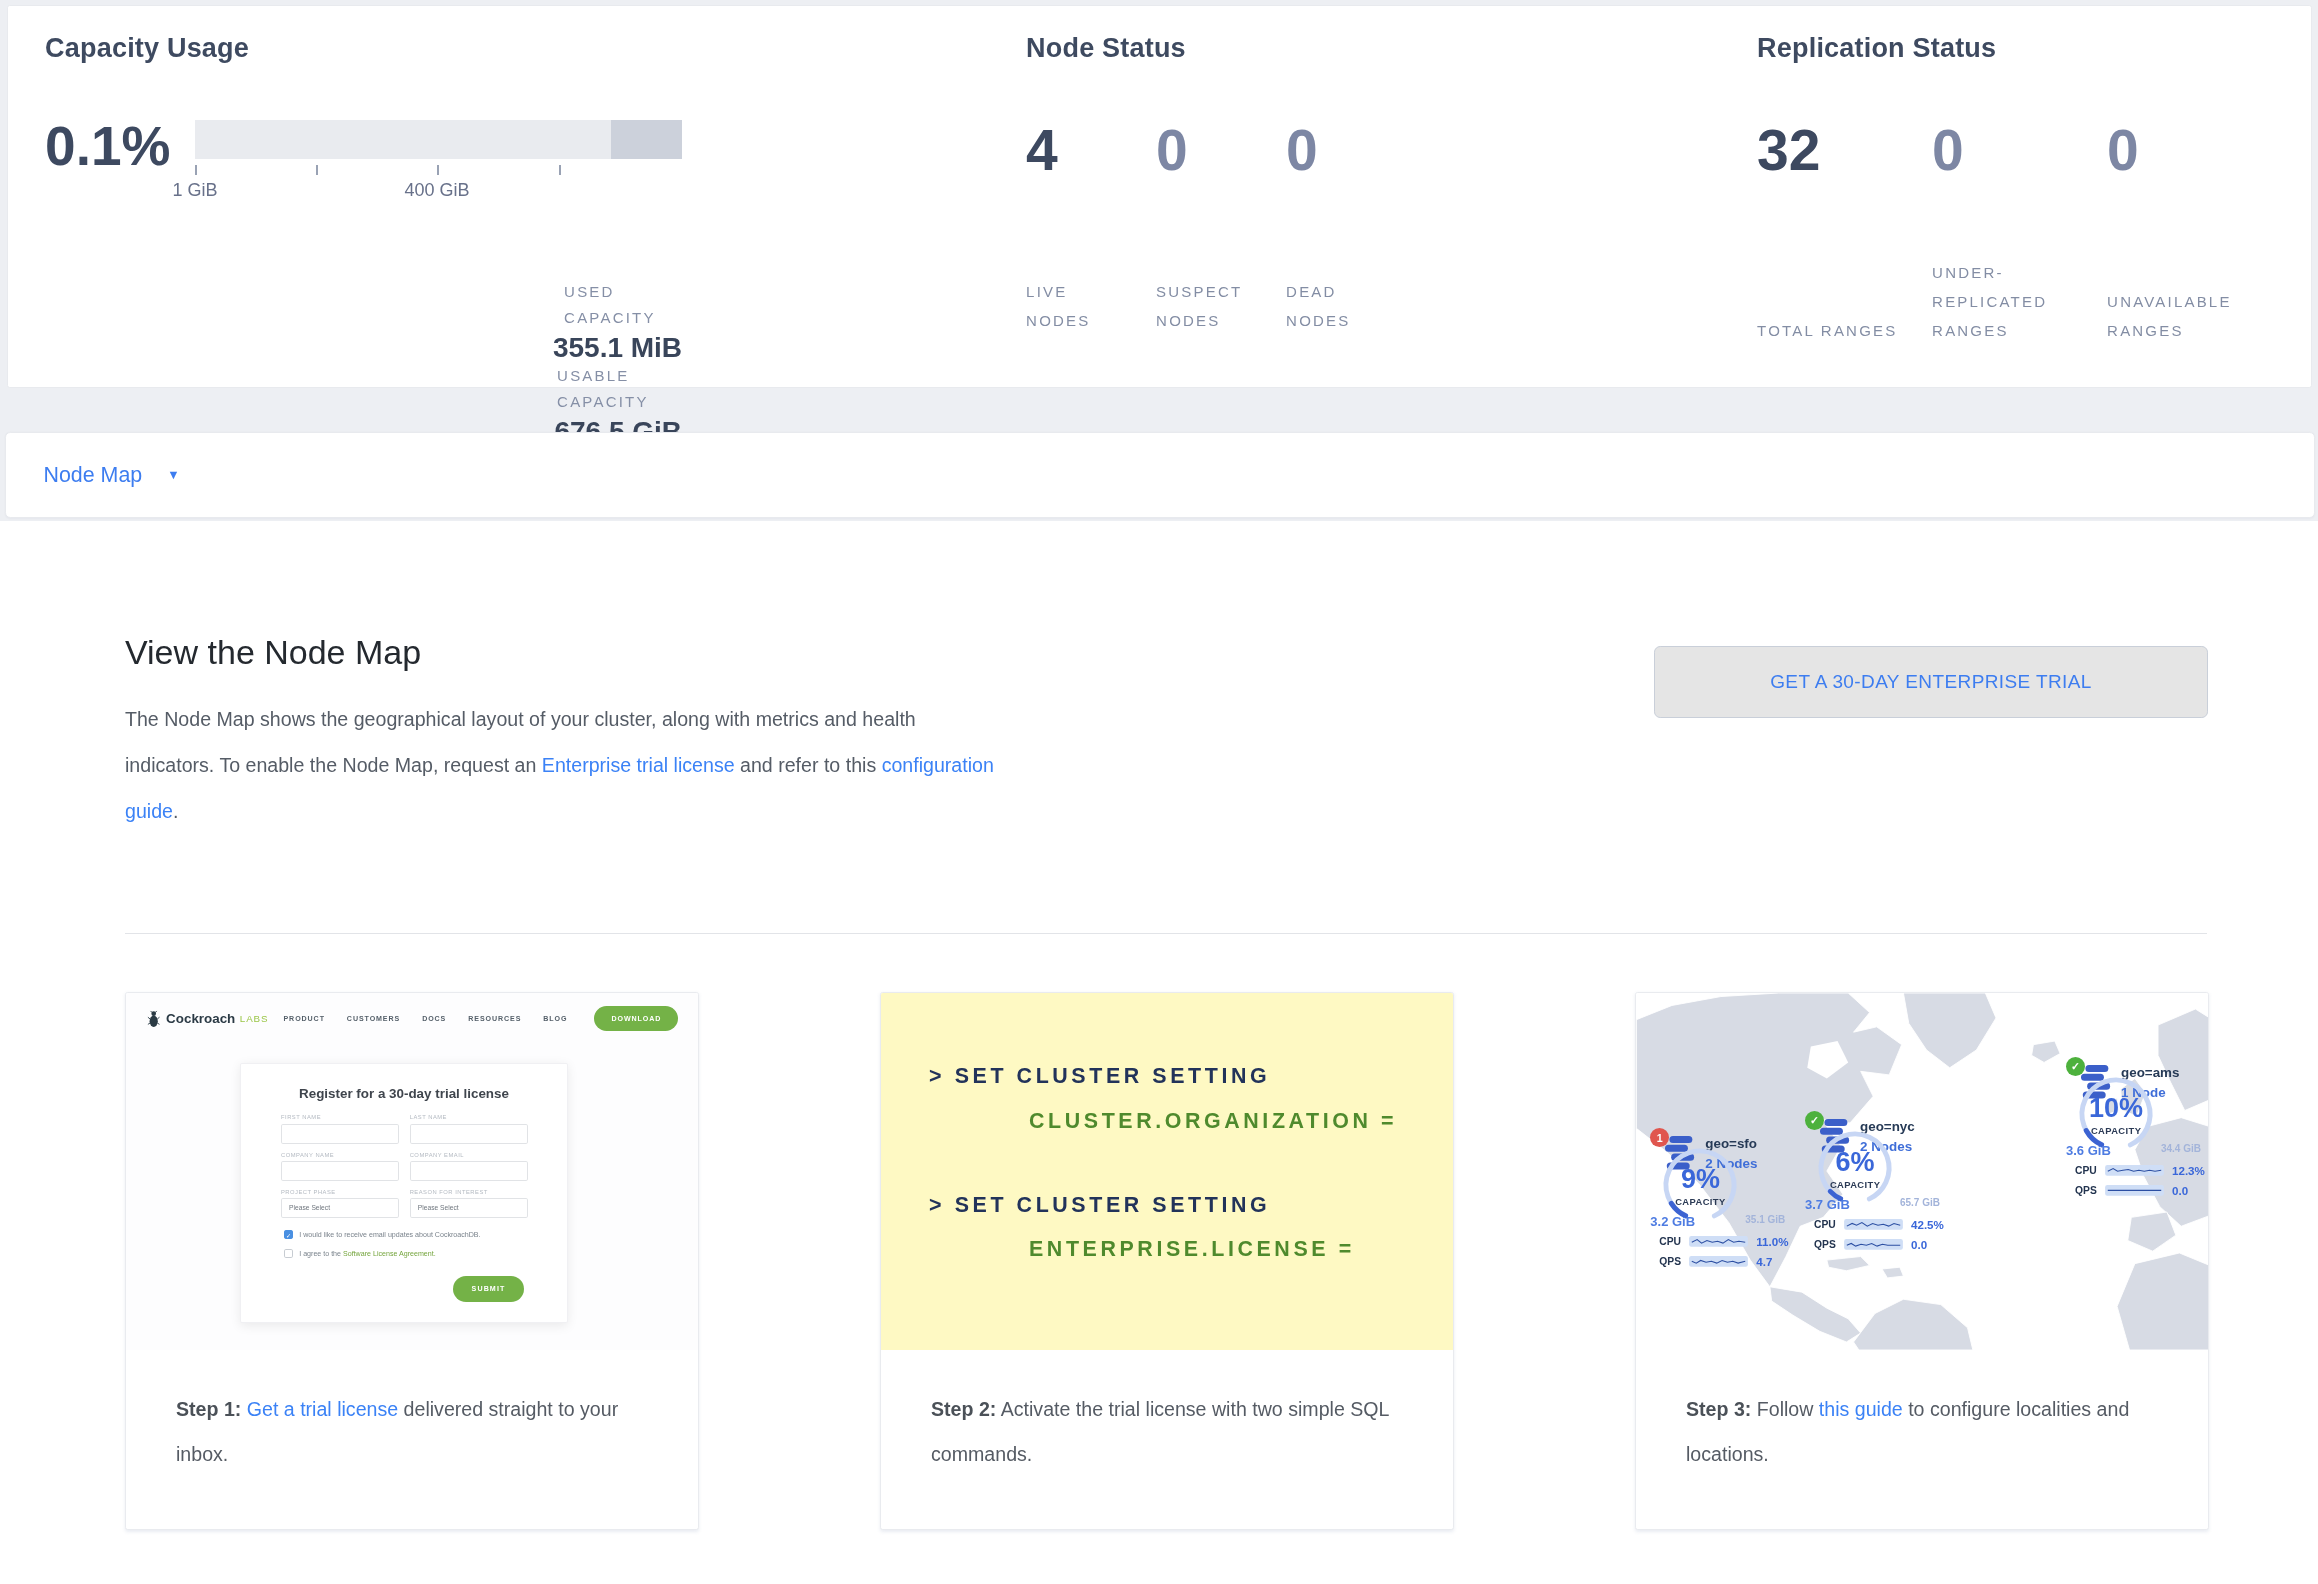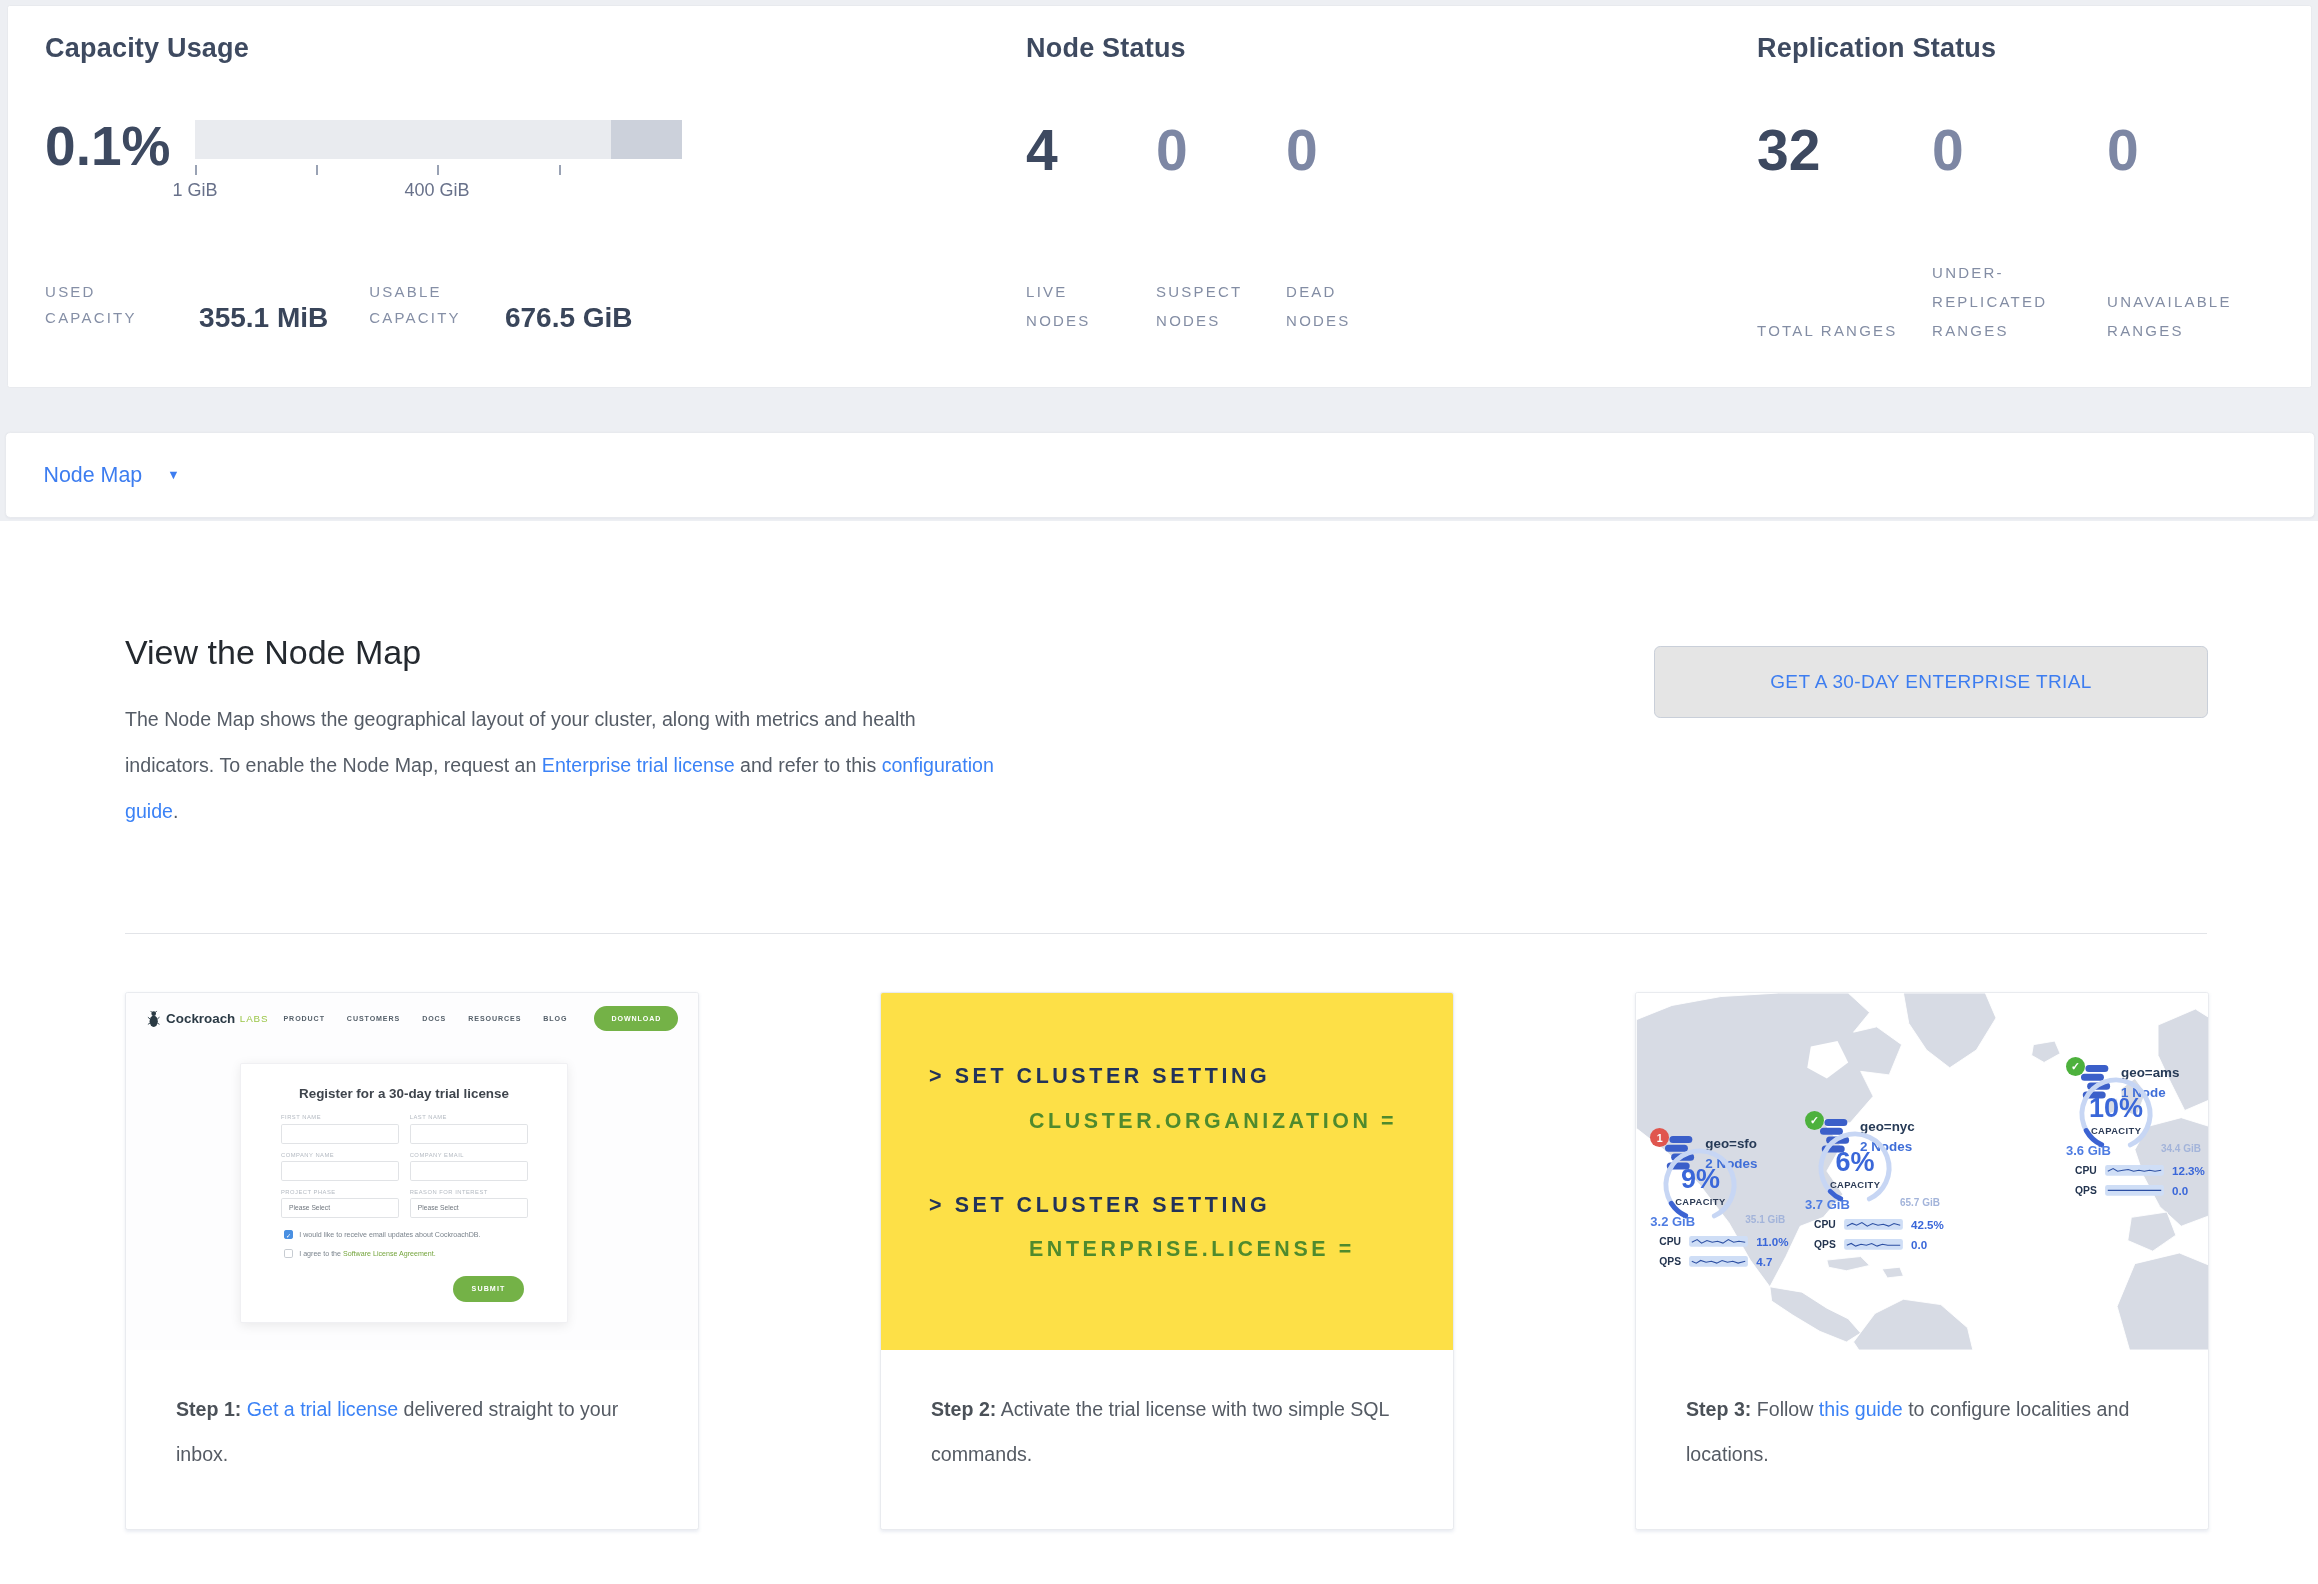--- a/index.html
+++ b/index.html
@@ -22,21 +22,21 @@
   .blk-repl{left:1749px;}
 
   .cap-row{display:flex; align-items:flex-start; margin-top:53px;}
   .cap-pct{font-size:55px; line-height:59px; font-weight:bold; color:var(--num-dark); width:150px;}
   .cap-bar-wrap{margin-top:2.7px; width:487px;}
   .cap-bar{position:relative; height:39px; background:#e9ebef; overflow:hidden;}
   .cap-bar-extra{position:absolute; right:0; top:0; bottom:0; width:14.6%; background:#ccd1db;}
   .cap-scale{position:relative; height:50px;}
   .tickmark{position:absolute; top:6.2px; width:1.8px; height:9.8px; background:#99a2b4;}
   .tick-label{position:absolute; top:21.4px; font-size:18px; color:#68718a; transform:translateX(-50%); white-space:nowrap;}
-  .cap-details{display:flex; align-items:flex-end; margin-top:70px;}
+  .cap-details{display:flex; align-items:flex-end; margin-top:70px;flex-direction:column;}
   .cap-lbl{font-size:15px; letter-spacing:2.2px; line-height:26px; color:var(--label-gray); margin-bottom:1.8px;}
   .cap-lbl.l1{width:118px;}
   .cap-lbl.l2{width:125px; margin-left:41px;}
   .cap-val{font-size:28px; line-height:30px; font-weight:bold; color:#39455a; white-space:nowrap;}
   .cap-val.v1{margin-left:36px;}
   .cap-val.v2{margin-left:10.7px;}
 
   .num-row{display:flex; margin-top:53px;}
   .stat-col{display:flex; flex-direction:column;}
   .blk-nodes .stat-col{width:130px;}
@@ -85,21 +85,21 @@
   .ms-input,.ms-select{height:19.6px; border:0.9px solid #e1e3e6; border-radius:1.8px; background:#fff;}
   .ms-select{font-size:6.7px; color:#6f767e; line-height:18px; padding-left:7.1px;}
   .ms-checks{margin:12.5px 0 0 43px;}
   .ms-check-row{display:flex; align-items:center; gap:6.2px; margin-top:9.8px; font-size:7.1px; color:#7a838c;}
   .ms-box{width:9px; height:9px; border:0.9px solid #c7ccd2; border-radius:1.8px; flex:none;}
   .ms-box.checked{background:#4a90e2; border-color:#4a90e2; color:#fff; font-size:6.2px; line-height:9px; text-align:center;}
   .ms-green-link{color:#74a43c;}
   .ms-submit{position:absolute; right:43px; bottom:19.6px; width:71px; height:26px; border-radius:13.4px; background:var(--brand-green); color:#fff; font-size:7.1px; letter-spacing:1.1px; font-weight:bold; display:flex; align-items:center; justify-content:center;}
 
   
-  .sqlpane{background:#fde047; padding:71px 0 0 48px;}
+  .sqlpane{background:#fef9c3; padding:71px 0 0 48px;}
   .sql-block + .sql-block{margin-top:59px;}
   .sql-cmd{font-size:21.4px; font-weight:bold; letter-spacing:3.6px; color:var(--sql-navy);}
   .sql-arg{margin-top:19.6px; margin-left:100px; font-size:21.4px; font-weight:bold; letter-spacing:3.6px; color:var(--sql-green);}
 
   
   .mappane{background:#fff;}
   .mappane svg.world{position:absolute; inset:0;}
   .map-node{position:absolute; width:135px;}
   .mn-badge{position:absolute; left:0; top:0; width:19px; height:19px; border-radius:50%; color:#fff; font-size:10.7px; font-weight:bold; display:flex; align-items:center; justify-content:center;}
   .mn-badge.ok{background:var(--badge-green);}

